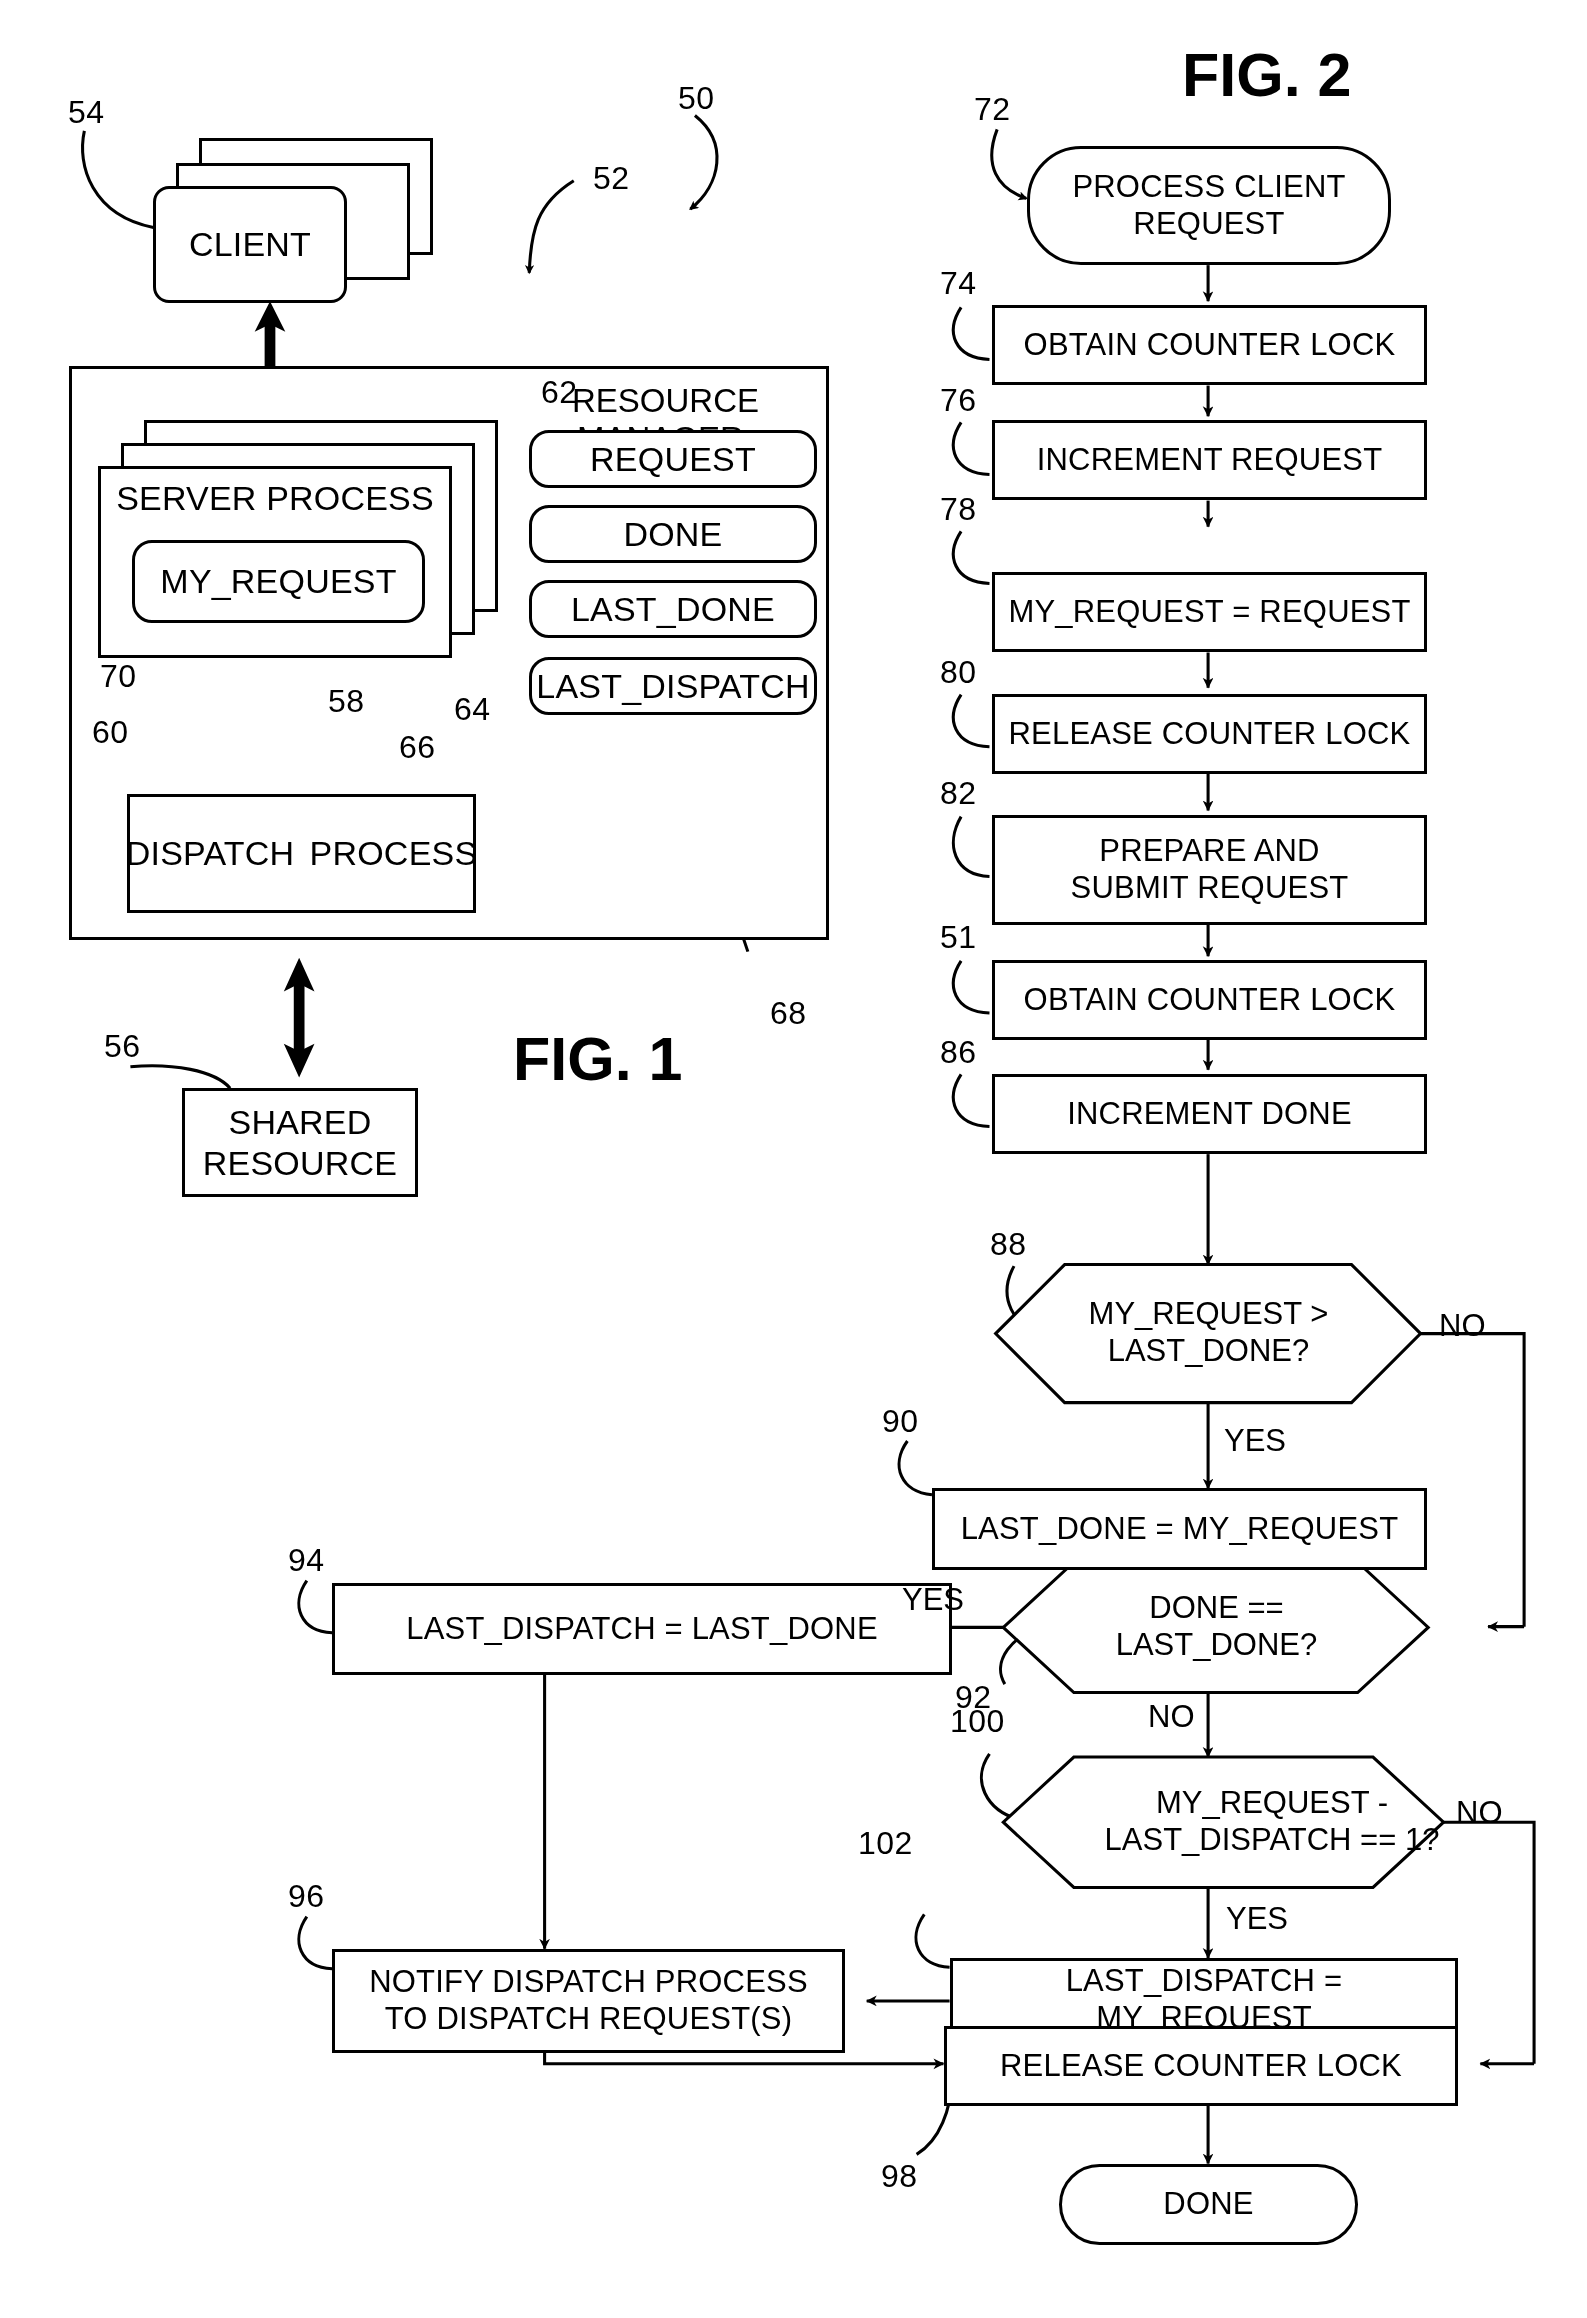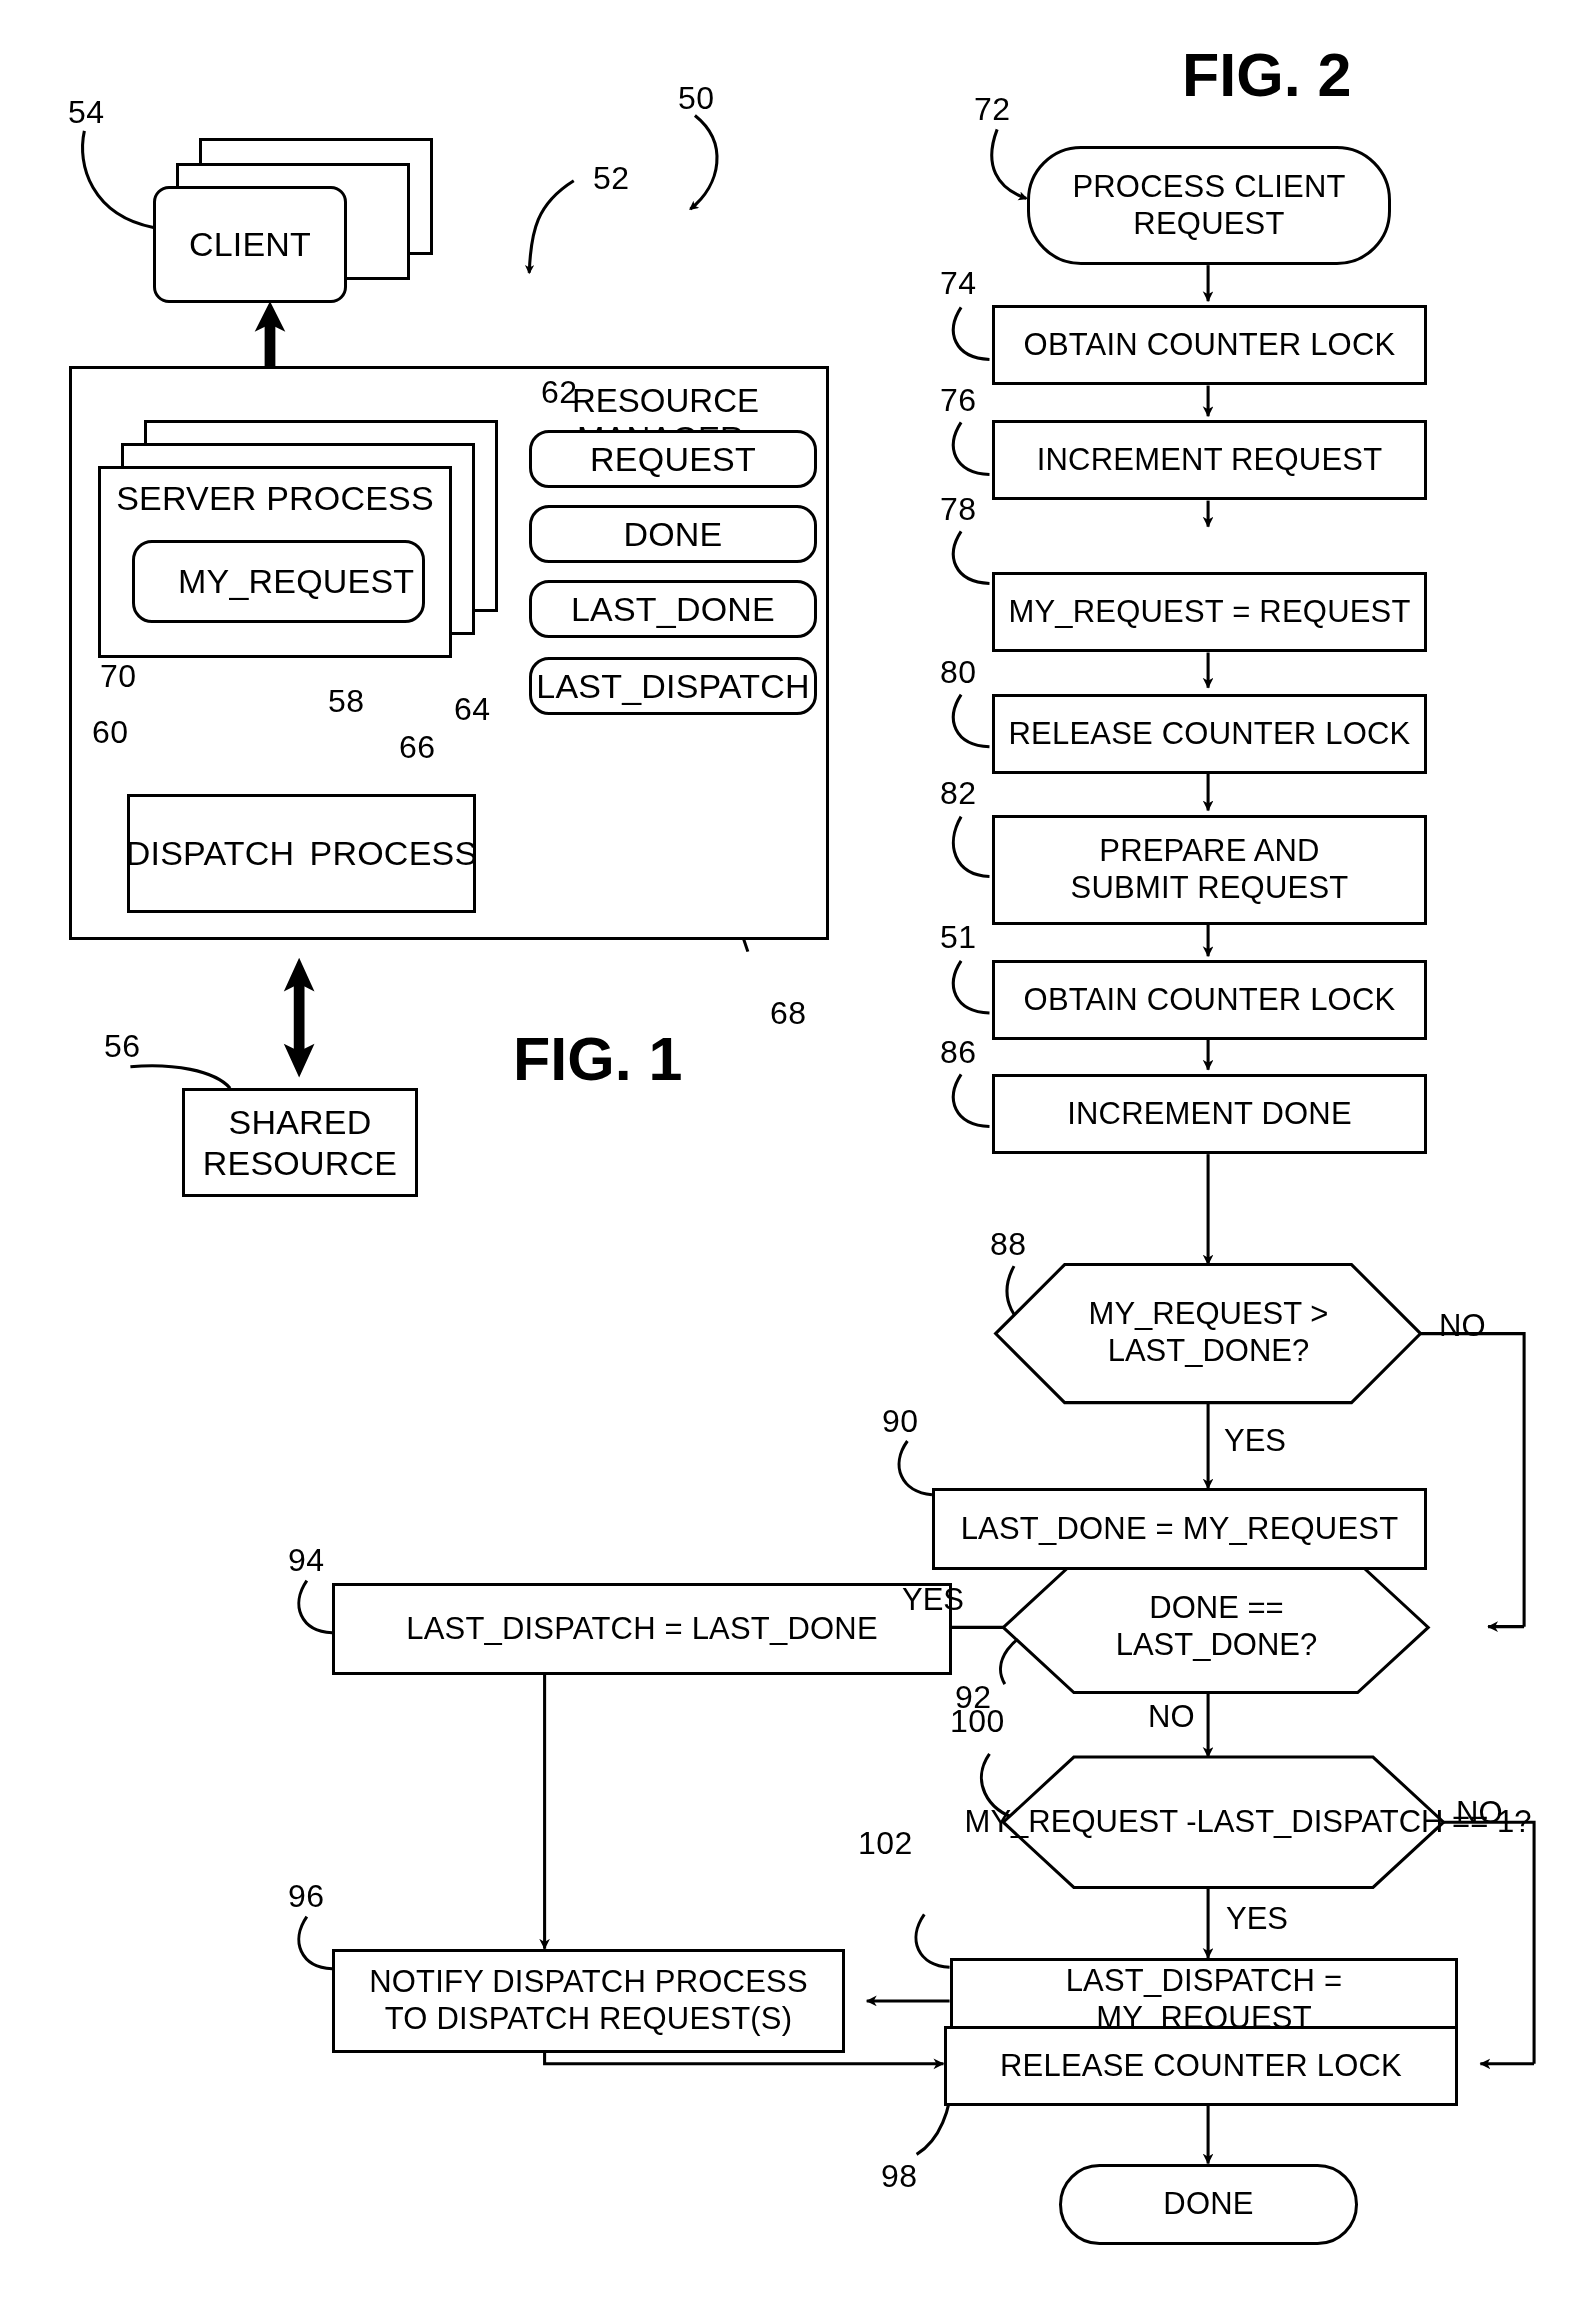--- a/index.html
+++ b/index.html
@@ -199,21 +199,21 @@
 
   <div class="lbl" style="left:572px; top:382px; font-size:33px;">RESOURCE</div>
   <div class="lbl" style="left:577px; top:420px; font-size:33px;">MANAGER</div>
 
   <div class="box plain" style="left:144px; top:420px; width:354px; height:192px; z-index:1;"></div>
   <div class="box plain" style="left:121px; top:443px; width:354px; height:192px; z-index:2;"></div>
   <div class="box plain" style="left:98px; top:466px; width:354px; height:192px; z-index:3; display:block;">
     <div style="text-align:center; margin-top:9.2px;">
       <span class="txt lg">SERVER PROCESS</span>
     </div>
-    <div class="box rounded" style="left:31px; top:71px; width:293px; height:83px; position:absolute;justify-content:flex-end;">
+    <div class="box rounded" style="left:31px; top:71px; width:293px; height:83px; position:absolute;">
       <span class="txt lg">MY_REQUEST</span>
     </div>
   </div>
 
   <div class="box plain" style="left:127px; top:794px; width:349px; height:119px; z-index:3; ">
     <span class="txt lg">DISPATCH</span>
     <span class="txt lg">PROCESS</span>
   </div>
 
   <div class="box rounded" style="left:529px; top:430px; width:288px; height:58px;">
@@ -291,21 +291,21 @@
 
   <div class="box plain" style="left:932px; top:1488px; width:495px; height:82px;">
     <span class="txt">LAST_DONE = MY_REQUEST</span>
   </div>
 
   <div class="diamond-text" style="left:1004px; top:1562px; width:425px; height:130px; flex-direction:column;">
     <span>DONE ==</span>
     <span>LAST_DONE?</span>
   </div>
 
-  <div class="diamond-text" style="left:1028px; top:1757px; width:440px; height:130px; flex-direction:row;">
+  <div class="diamond-text" style="left:1052px; top:1757px; width:440px; height:130px; flex-direction:column;">
     <span>MY_REQUEST -</span>
     <span>LAST_DISPATCH == 1?</span>
   </div>
 
   <div class="box plain" style="left:332px; top:1583px; width:620px; height:92px;">
     <span class="txt">LAST_DISPATCH = LAST_DONE</span>
   </div>
 
   <div class="box plain" style="left:332px; top:1949px; width:513px; height:104px; flex-direction:column;">
     <span class="txt">NOTIFY DISPATCH PROCESS</span>

